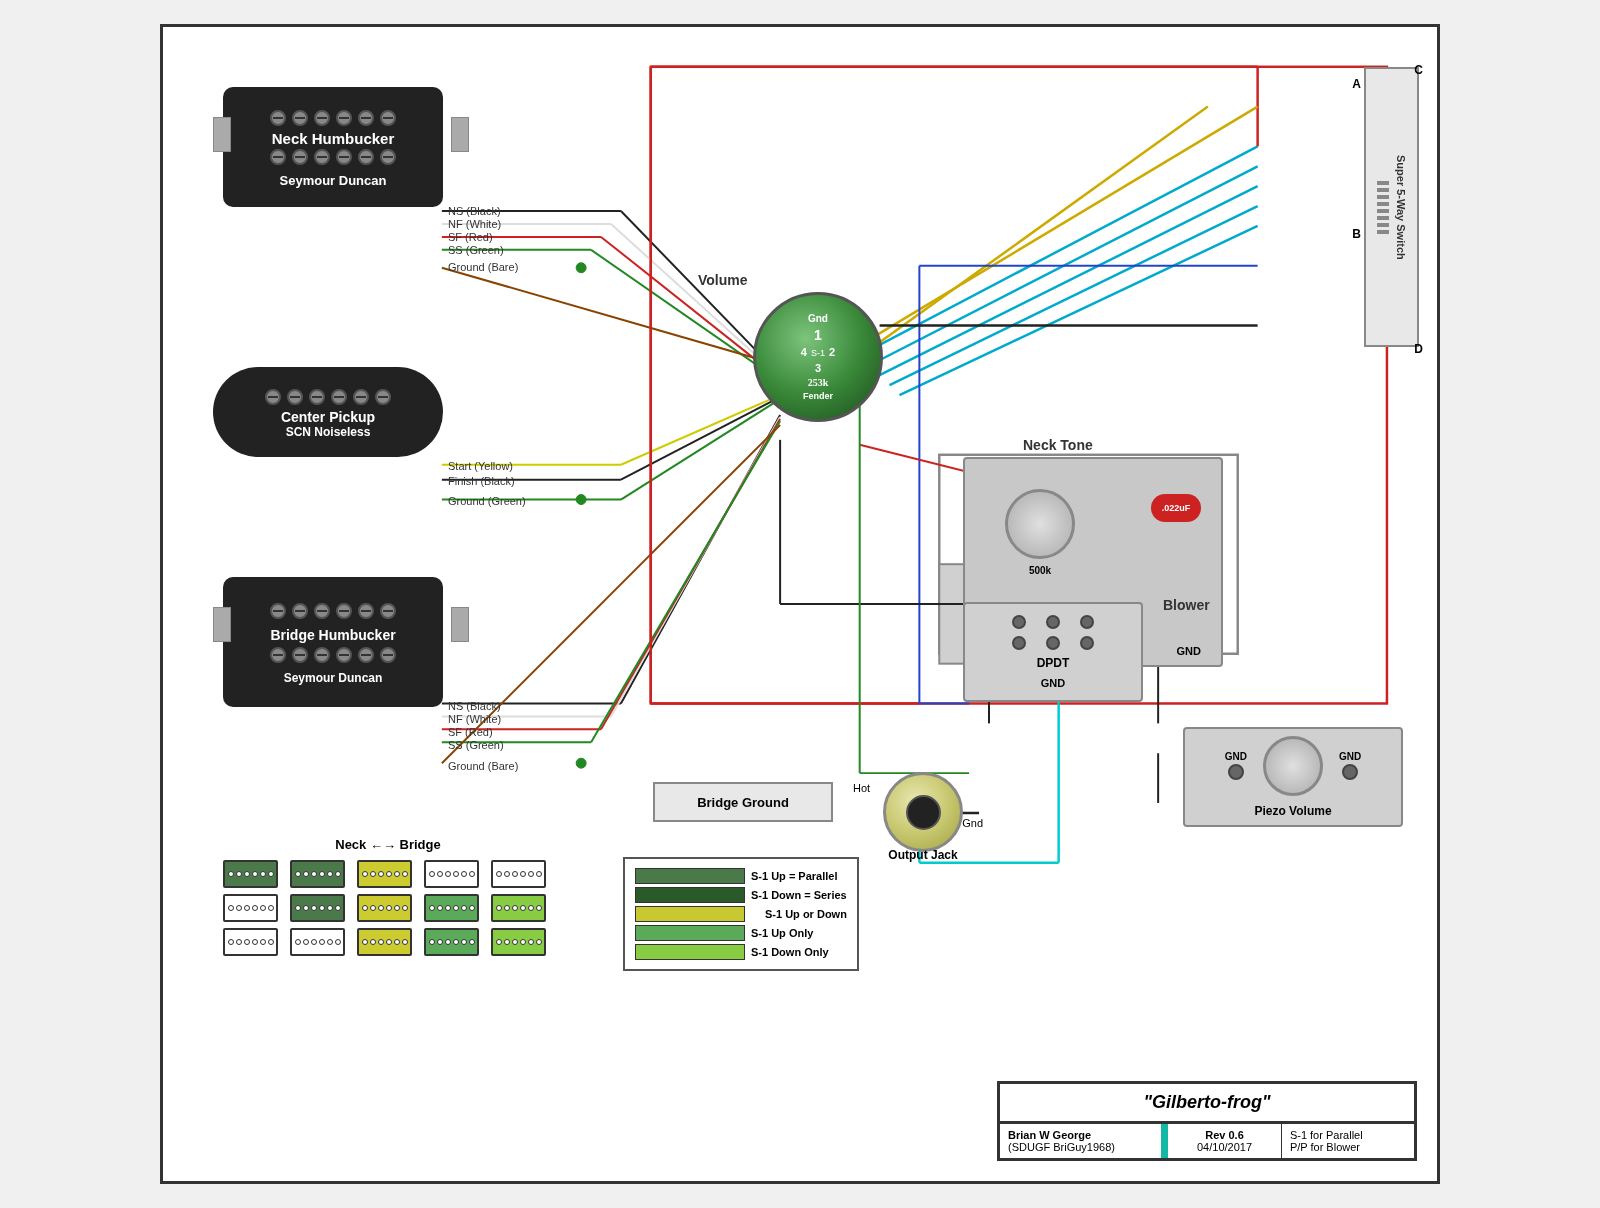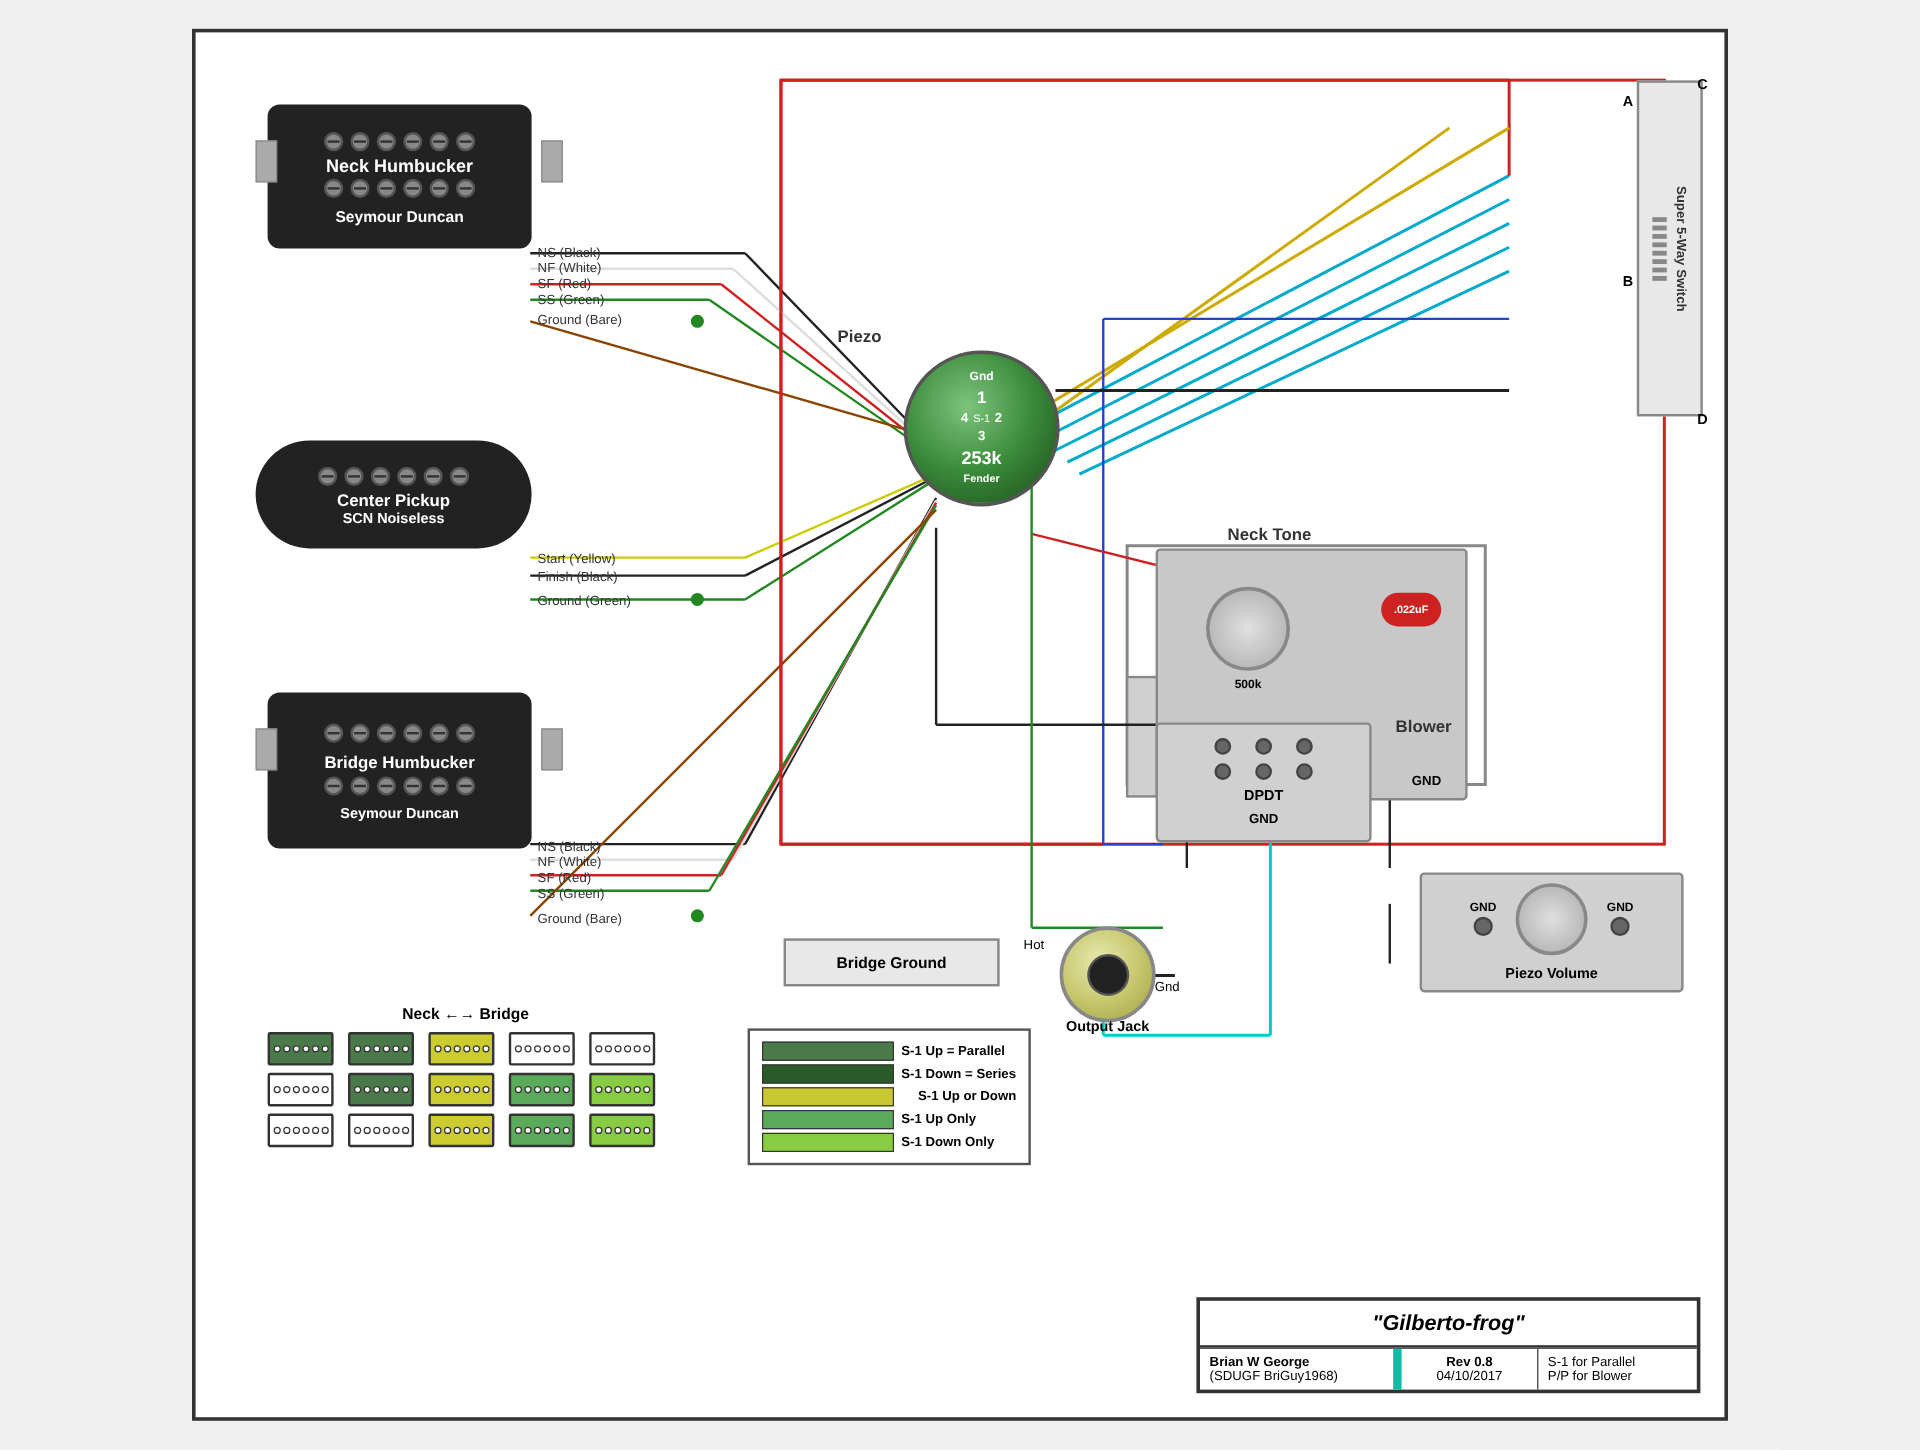--- a/index.html
+++ b/index.html
@@ -257,32 +257,32 @@
   <div style="position:absolute; left:50px; top:580px; width:18px; height:35px; background:#aaa; border:1px solid #888;"></div>
   <div style="position:absolute; left:288px; top:580px; width:18px; height:35px; background:#aaa; border:1px solid #888;"></div>
 
   <div style="position:absolute; left:285px; top:673px; font-size:11px; color:#333;">NS (Black)</div>
   <div style="position:absolute; left:285px; top:686px; font-size:11px; color:#333;">NF (White)</div>
   <div style="position:absolute; left:285px; top:699px; font-size:11px; color:#333;">SF (Red)</div>
   <div style="position:absolute; left:285px; top:712px; font-size:11px; color:#333;">SS (Green)</div>
   <div style="position:absolute; left:285px; top:733px; font-size:11px; color:#333;">Ground (Bare)</div>
 
   <div style="position:absolute; left:590px; top:265px;">
-    <div style="position:absolute; left:-55px; top:-20px; font-size:14px; font-weight:bold; color:#333;">Piezo</div>
+    <div style="position:absolute; left:-55px; top:-20px; font-size:14px; font-weight:bold; color:#333;">Volume</div>
     <div class="volume-pot" style="width:130px; height:130px;">
       <div style="text-align:center; line-height:1.4;">
         <div style="font-size:10px;">Gnd</div>
         <div style="font-size:14px; font-weight:bold;">1</div>
         <div style="display:flex; gap:4px; align-items:center; font-size:11px;">
           <span>4</span>
           <span style="font-size:9px; font-weight:normal;">S-1</span>
           <span>2</span>
         </div>
         <div style="font-size:11px;">3</div>
-        <div style="font-size:15px;">253k</div>
+        <div style="font-size:10px;font-family:Liberation Serif, serif;">253k</div>
         <div style="font-size:9px;">Fender</div>
       </div>
     </div>
   </div>
 
   <div style="position:absolute; right:18px; top:40px; width:55px; height:280px; background:#e8e8e8; border:2px solid #888; display:flex; align-items:center; justify-content:center;">
 
     <div style="display:flex; flex-direction:column; gap:3px; margin-right:4px;">
       <div style="width:12px; height:4px; background:#888;"></div>
       <div style="width:12px; height:4px; background:#888;"></div>
@@ -519,21 +519,21 @@
   </div>
 
   <div style="position:absolute; right:20px; bottom:20px; width:420px; border:3px solid #333; background:white;">
     <div style="font-size:18px; font-weight:bold; text-align:center; padding:8px; border-bottom:2px solid #333; font-style:italic;">"Gilberto-frog"</div>
     <div style="display:flex; border-top:1px solid #333;">
       <div style="padding:5px 8px; font-size:11px; border-right:7px solid #14b8a6; flex:1.5;">
         <div style="font-weight:bold;">Brian W George</div>
         <div>(SDUGF BriGuy1968)</div>
       </div>
       <div style="padding:5px 8px; font-size:11px; border-right:1px solid #333; flex:1; text-align:center;">
-        <div style="font-weight:bold;">Rev 0.8</div>
+        <div style="font-weight:bold;">Rev 0.6</div>
         <div>04/10/2017</div>
       </div>
       <div style="padding:5px 8px; font-size:11px; flex:1.2;">
         <div>S-1 for Parallel</div>
         <div>P/P for Blower</div>
       </div>
     </div>
   </div>
 
 </div>

